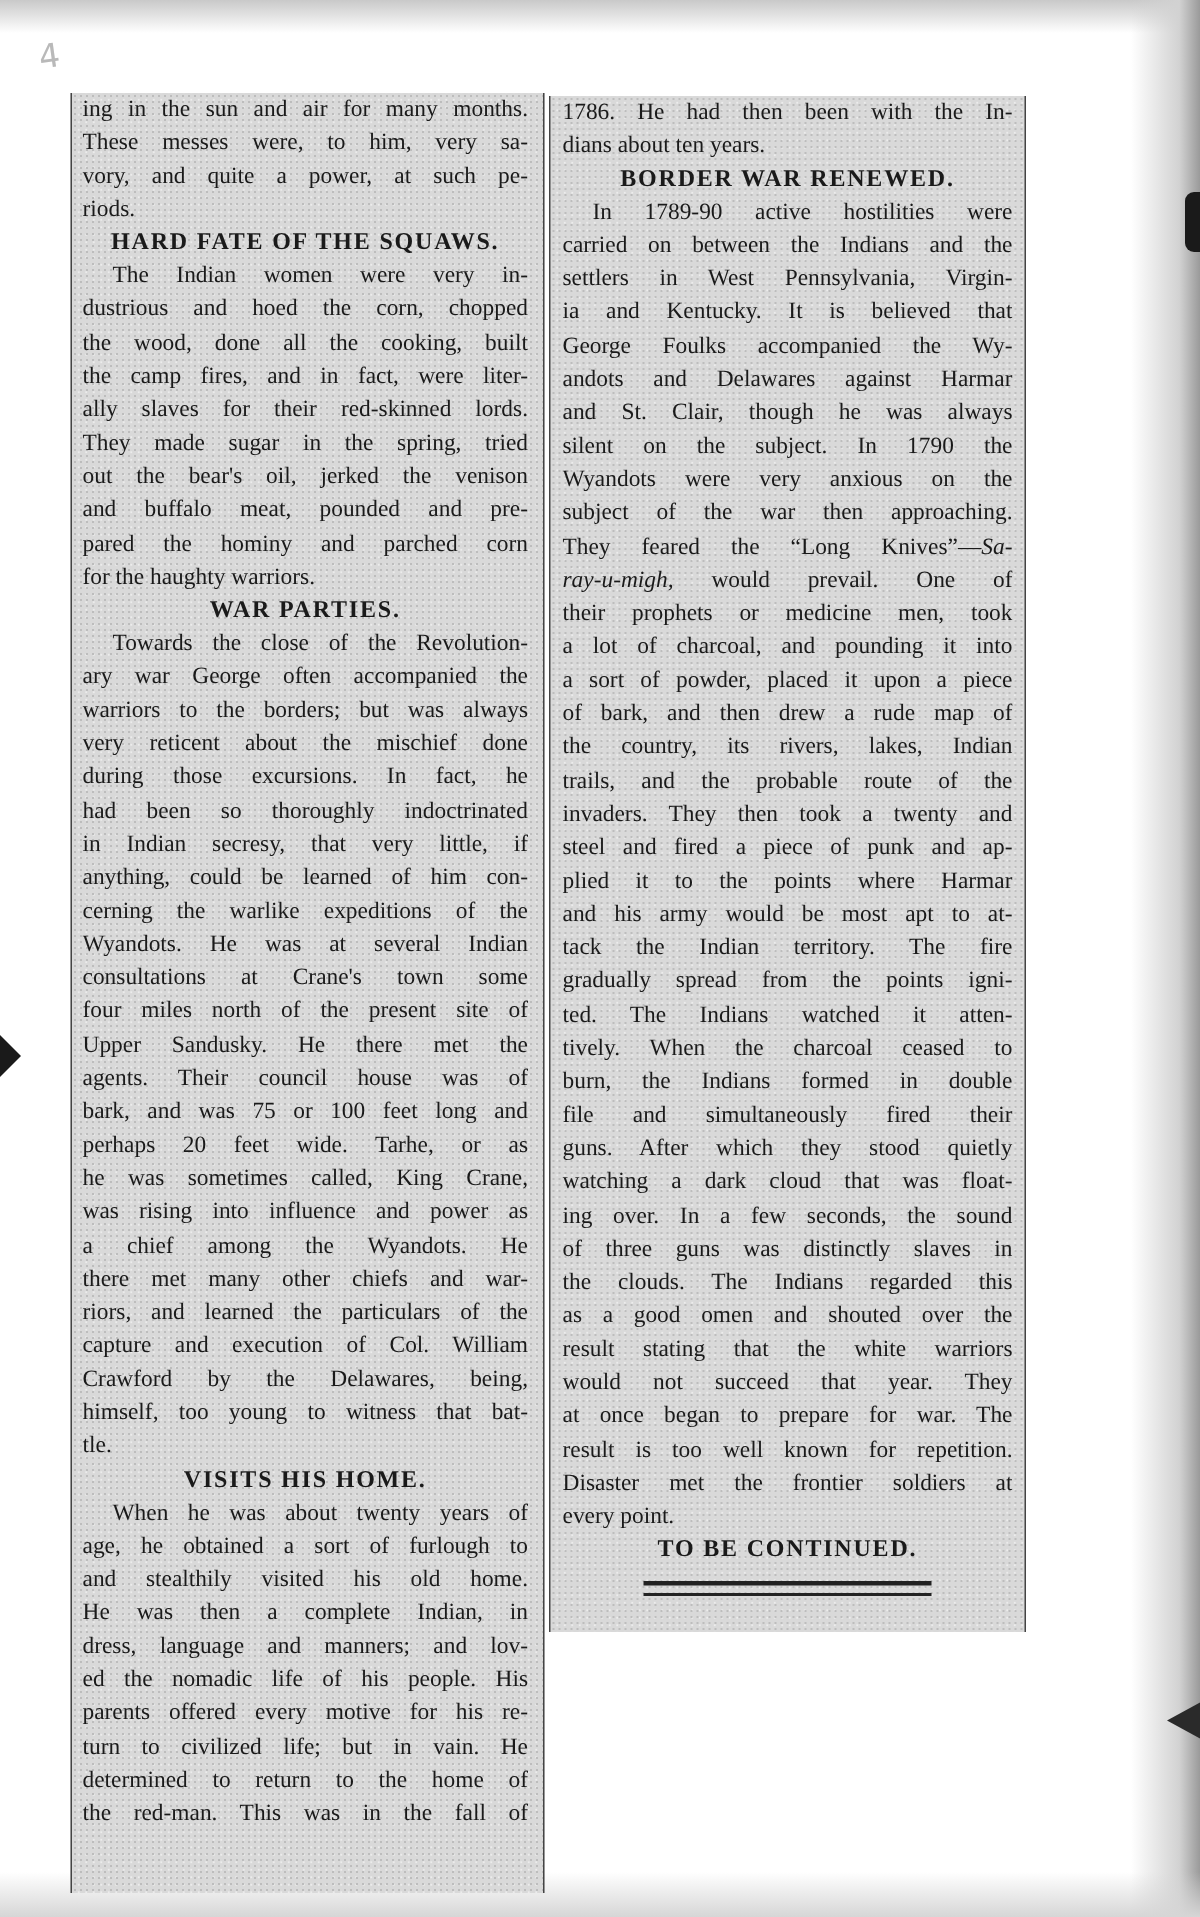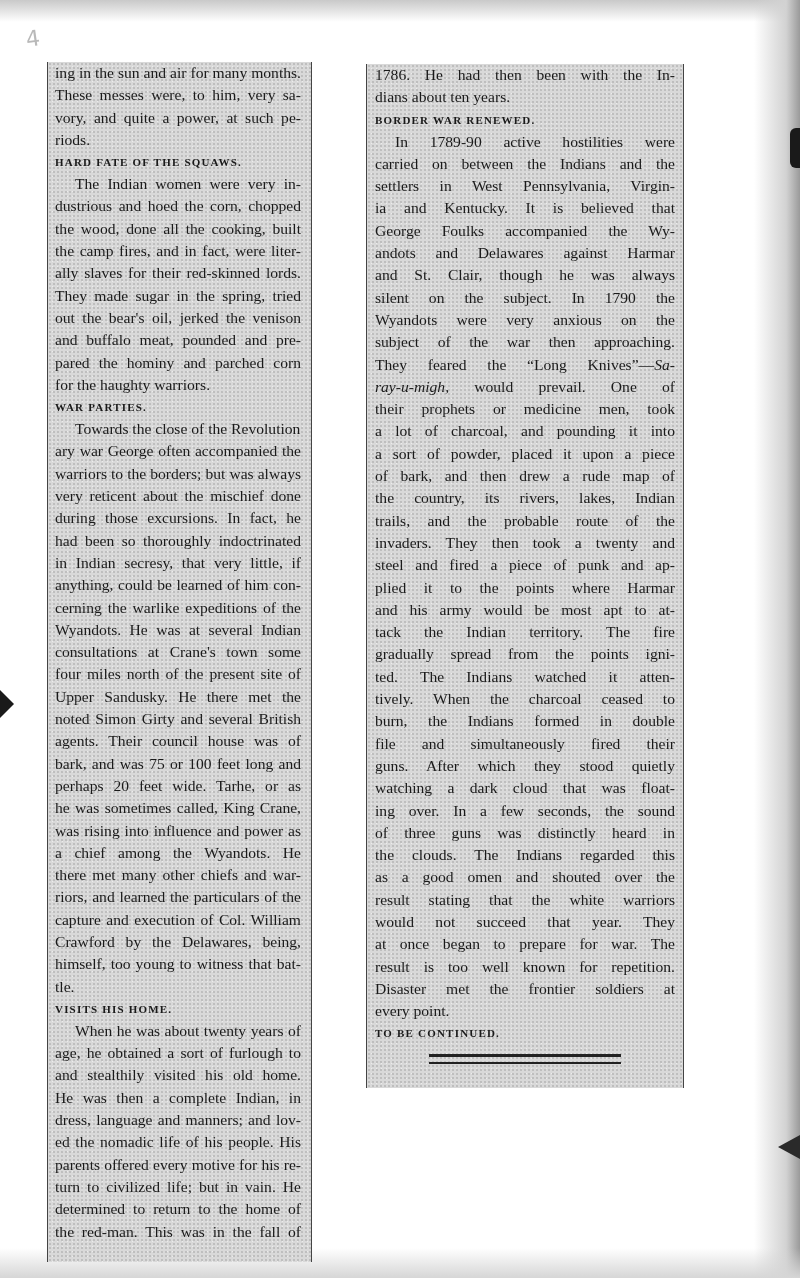--- a/index.html
+++ b/index.html
@@ -58,21 +58,21 @@
       radial-gradient(#bdbdbd 0.7px, transparent 0.8px),
       radial-gradient(#ececec 0.7px, transparent 0.8px);
     background-size: 4px 4px, 5px 5px;
     background-position: 0 0, 2px 2px;
     box-sizing: border-box;
     font-size: 15.6px;
     line-height: 22.3px;
     text-align: justify;
   }
   .col-left {
-    left: 47px; top: 62px; width: 265px; height: 1200px;
+    left: 47px; top: 62px; width: 316px; height: 1200px;
     padding: 0 10px 0 7px;
     border-left: 1px solid #444;
     border-right: 1px solid #444;
   }
   .col-right {
     left: 366px; top: 64px; width: 318px; height: 1024px;
     padding: 0 8px 0 8px;
     border-left: 1px solid #444;
     border-right: 1px solid #444;
   }
@@ -84,22 +84,22 @@
     overflow: hidden;
   }
   .line.last {
     text-align-last: left;
   }
   .line.indent {
     padding-left: 20px;
   }
   .heading {
     display: block;
-    text-align: left;
-    font-size: 11px;
+    text-align: center;
+    font-size: 16px;
     letter-spacing: 1.2px;
     font-weight: bold;
     line-height: 22px;
     text-transform: uppercase;
   }
   .italic { font-style: italic; }
   .end-rule {
     margin: 10px auto 0 auto;
     width: 192px;
     height: 5px;
@@ -150,21 +150,20 @@
     <span class="line">very reticent about the mischief done</span>
     <span class="line">during those excursions. In fact, he</span>
     <span class="line">had been so thoroughly indoctrinated</span>
     <span class="line">in Indian secresy, that very little, if</span>
     <span class="line">anything, could be learned of him con-</span>
     <span class="line">cerning the warlike expeditions of the</span>
     <span class="line">Wyandots. He was at several Indian</span>
     <span class="line">consultations at Crane's town some</span>
     <span class="line">four miles north of the present site of</span>
     <span class="line">Upper Sandusky. He there met the</span>
-    <span class="line">noted Simon Girty and several British</span>
     <span class="line">agents. Their council house was of</span>
     <span class="line">bark, and was 75 or 100 feet long and</span>
     <span class="line">perhaps 20 feet wide. Tarhe, or as</span>
     <span class="line">he was sometimes called, King Crane,</span>
     <span class="line">was rising into influence and power as</span>
     <span class="line">a chief among the Wyandots. He</span>
     <span class="line">there met many other chiefs and war-</span>
     <span class="line">riors, and learned the particulars of the</span>
     <span class="line">capture and execution of Col. William</span>
     <span class="line">Crawford by the Delawares, being,</span>
@@ -221,21 +220,21 @@
     <span class="line">and his army would be most apt to at-</span>
     <span class="line">tack the Indian territory. The fire</span>
     <span class="line">gradually spread from the points igni-</span>
     <span class="line">ted. The Indians watched it atten-</span>
     <span class="line">tively. When the charcoal ceased to</span>
     <span class="line">burn, the Indians formed in double</span>
     <span class="line">file and simultaneously fired their</span>
     <span class="line">guns. After which they stood quietly</span>
     <span class="line">watching a dark cloud that was float-</span>
     <span class="line">ing over. In a few seconds, the sound</span>
-    <span class="line">of three guns was distinctly heard in</span>
+    <span class="line">of three guns was distinctly slaves in</span>
     <span class="line">the clouds. The Indians regarded this</span>
     <span class="line">as a good omen and shouted over the</span>
     <span class="line">result stating that the white warriors</span>
     <span class="line">would not succeed that year. They</span>
     <span class="line">at once began to prepare for war. The</span>
     <span class="line">result is too well known for repetition.</span>
     <span class="line">Disaster met the frontier soldiers at</span>
     <span class="line last">every point.</span>
   </div>
 

